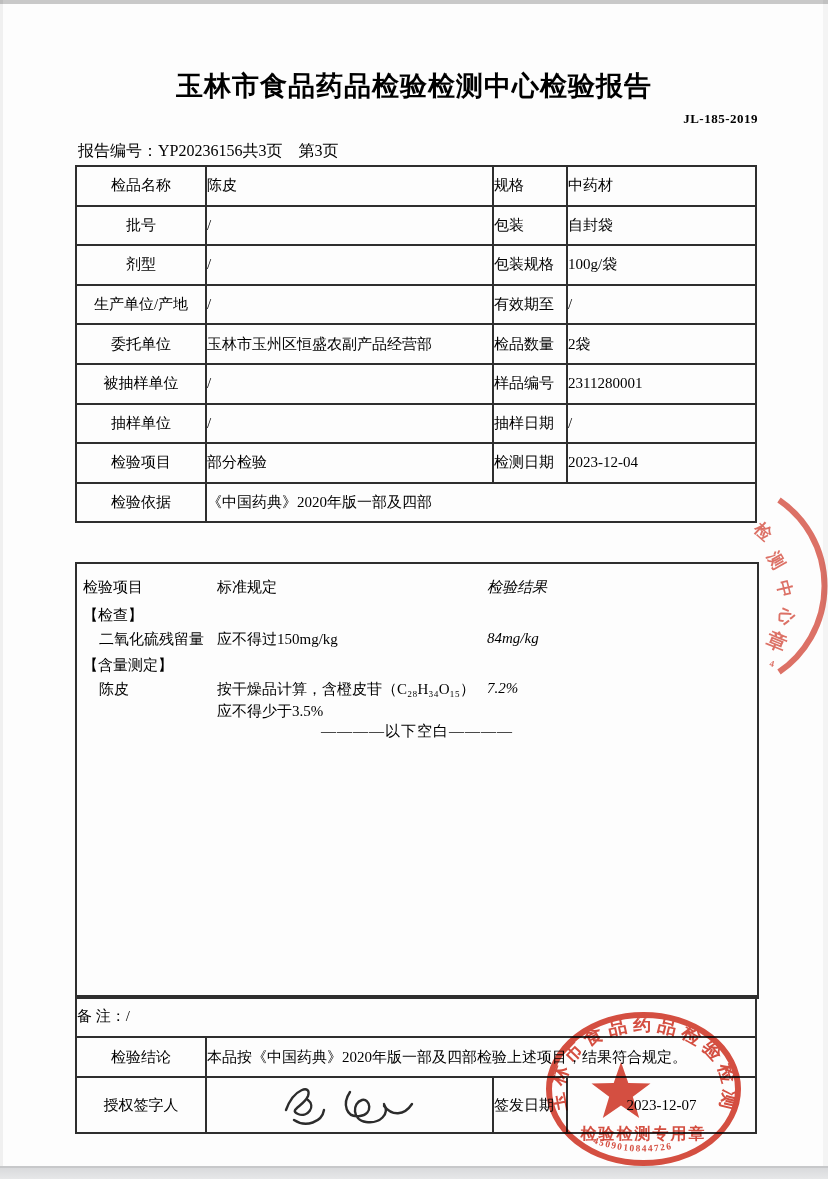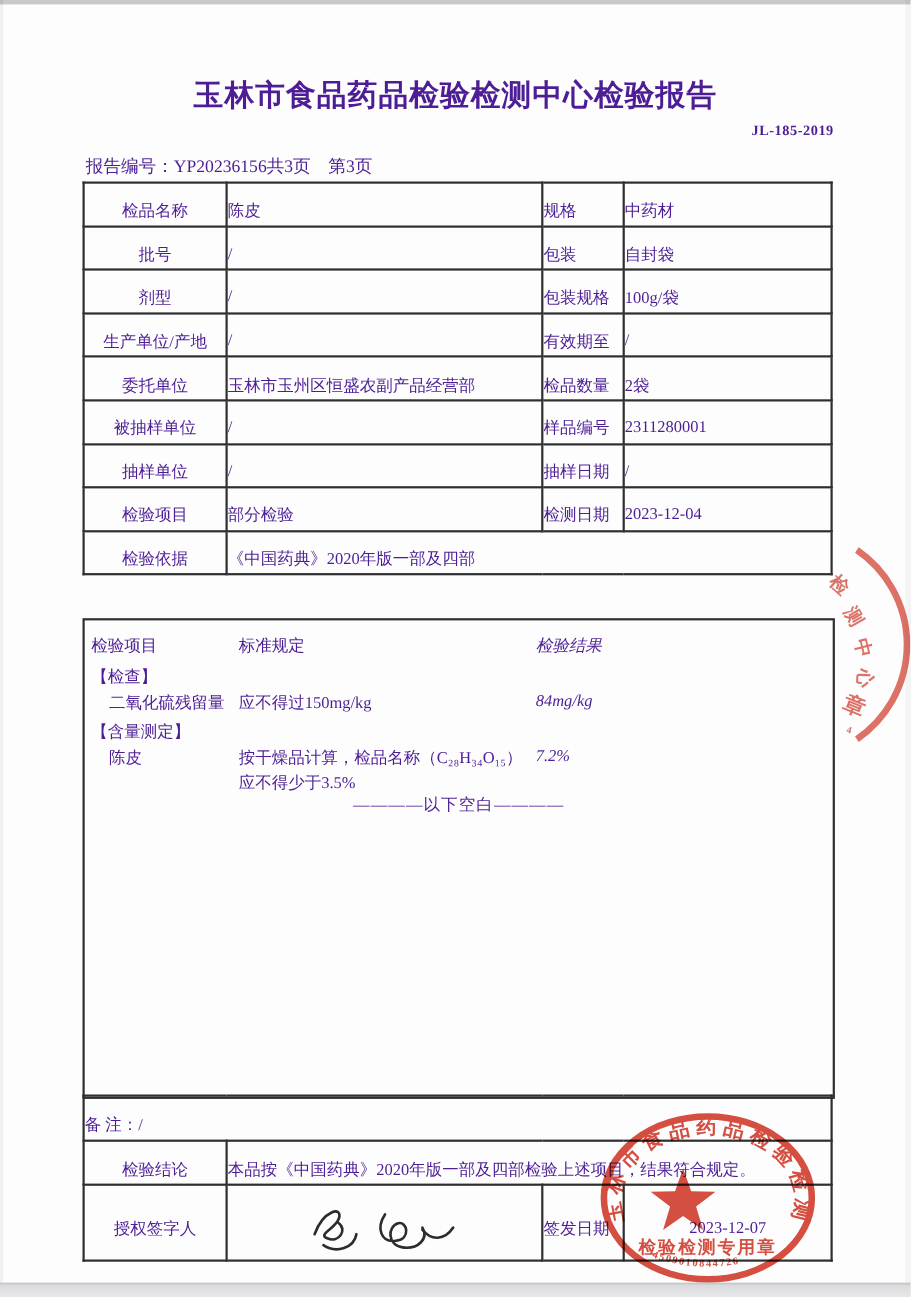--- a/index.html
+++ b/index.html
@@ -1,35 +1,35 @@
 <!DOCTYPE html>
 <html><head>
 <meta charset="utf-8">
 <style>
   html,body{margin:0;padding:0;background:#e8e8e8;}
   .page{
     position:relative;width:828px;height:1179px;margin:0 auto;
     background:#fdfdfd;overflow:hidden;
-    font-family:"Liberation Serif","DejaVu Serif",serif;color:#4c1d95;
+    font-family:"Liberation Serif","DejaVu Serif",serif;color:#000000;
   }
   
   .edge-top{position:absolute;top:0;left:0;right:0;height:4px;background:#c9c9c9;}
   .edge-bottom{position:absolute;left:0;top:1166px;right:0;height:13px;
     background:linear-gradient(#d9dadc,#e9eaeb);border-top:2px solid #c7c8ca;}
   .edge-left{position:absolute;top:0;left:0;bottom:0;width:3px;background:rgba(0,0,0,0.05);}
   .edge-right{position:absolute;top:0;right:0;bottom:0;width:5px;background:rgba(0,0,0,0.035);}
 
   .title{position:absolute;top:68px;left:0;width:100%;text-align:center;
     font-size:27px;font-weight:bold;letter-spacing:1px;}
   .doc-code{position:absolute;top:111px;right:70px;font-size:13px;font-weight:bold;letter-spacing:.5px;}
   .report-line{position:absolute;top:141px;left:78px;right:70px;display:flex;
     justify-content:flex-start;font-size:16px;}
 
   table.grid{position:absolute;left:75px;width:680px;border-collapse:collapse;table-layout:fixed;}
-  table.grid td{border:2px solid #2e2e2e;font-size:15px;padding:12px 0 0 0;overflow:hidden;white-space:nowrap;}
+  table.grid td{border:2px solid #2e2e2e;font-size:15px;padding:0 0 0 0;overflow:hidden;white-space:nowrap;}
   table.info{top:165px;}
   table.info tr{height:39.6px;}
   td.lab{text-align:center;}
   td.val{padding-left:7px;}
   td.ctr{text-align:left;margin-left:35px;}
 
   .results{position:absolute;top:562px;left:75px;width:680px;height:433px;
     border:2px solid #2e2e2e;font-size:15px;}
   .rrow{position:absolute;left:0;width:100%;height:20px;}
   .rrow .c1{position:absolute;left:6px;}
@@ -145,21 +145,21 @@
     <div class="rrow r-i1">
       <span class="c1 ind">二氧化硫残留量</span>
       <span class="c2">应不得过150mg/kg</span>
       <span class="c3">84mg/kg</span>
     </div>
     <div class="rrow r-s2">
       <span class="c1">【含量测定】</span>
     </div>
     <div class="rrow r-i2a">
       <span class="c1 ind">陈皮</span>
-      <span class="c2">按干燥品计算，检品名称（C₂₈H₃₄O₁₅）</span>
+      <span class="c2">按干燥品计算，含橙皮苷（C₂₈H₃₄O₁₅）</span>
       <span class="c3">7.2%</span>
     </div>
     <div class="rrow r-i2b">
       <span class="c2">应不得少于3.5%</span>
     </div>
     <div class="rrow r-end">————以下空白————</div>
   </div>
 
   <table class="grid bottom">
     <colgroup>

